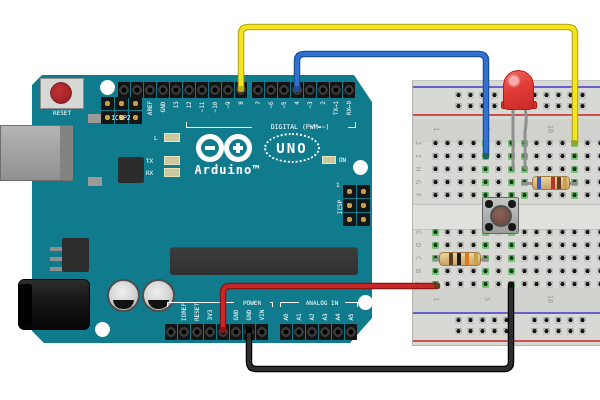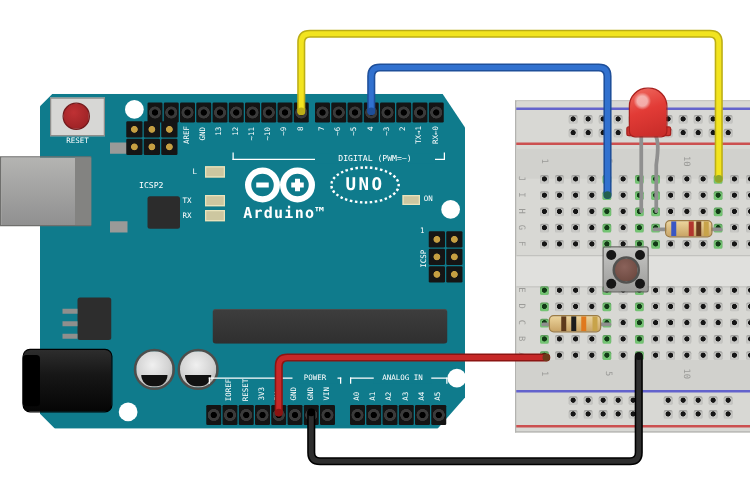--- a/index.html
+++ b/index.html
@@ -59,21 +59,21 @@
     <div class="a stext ctext" style="left:30px;top:109px;width:64px">RESET</div>
 
     <div id="icsp2-host">
         <div class="gpin" style="left: 100.5px; top: 96.5px;"></div>
         <div class="gpin" style="left: 100.5px; top: 110.5px;"></div>
         <div class="gpin" style="left: 114.5px; top: 96.5px;"></div>
         <div class="gpin" style="left: 114.5px; top: 110.5px;"></div>
         <div class="gpin" style="left: 128.5px; top: 96.5px;"></div>
         <div class="gpin" style="left: 128.5px; top: 110.5px;"></div>
       </div>
-    <div class="a stext ctext" style="left:97px;top:144px;width:48px;font-size:6.5px">ICSP2</div>
+    <div class="a stext ctext" style="left:97px;top:114px;width:48px;font-size:6.5px">ICSP2</div>
 
     <div id="pins-host">
         <div class="pin" style="left: 118px; top: 82px;"></div>
         <div class="pin" style="left: 131px; top: 82px;"></div>
         <div class="pin" style="left: 144px; top: 82px;"></div>
         <span class="vlabel" style="left: 150px; top: 108.4px;">AREF</span>
         <div class="pin" style="left: 157px; top: 82px;"></div>
         <span class="vlabel" style="left: 163px; top: 106.55px;">GND</span>
         <div class="pin" style="left: 170px; top: 82px;"></div>
         <span class="vlabel" style="left: 176px; top: 104.7px;">13</span>

